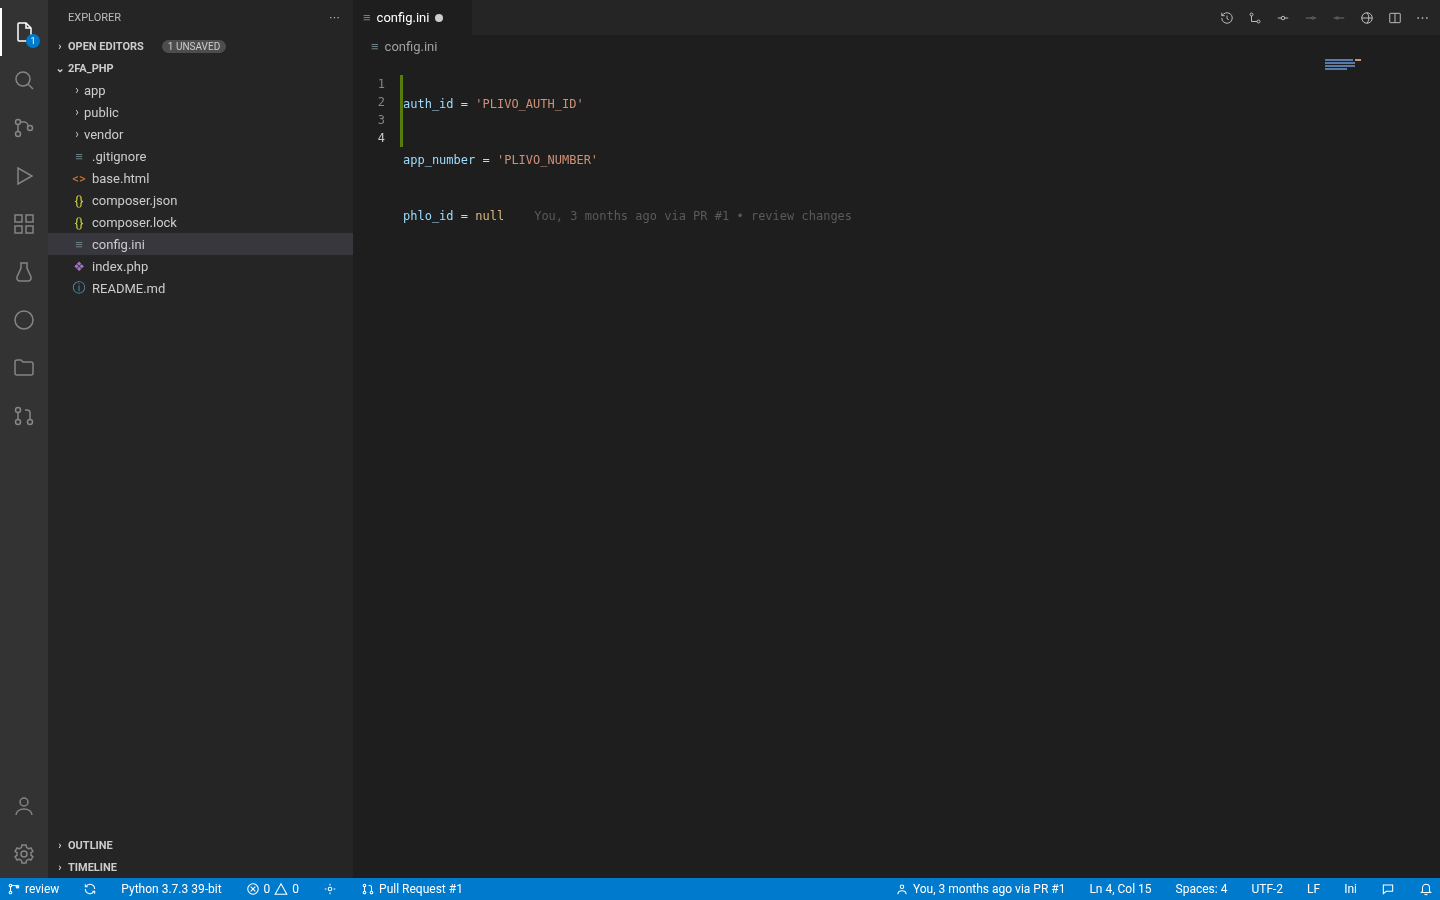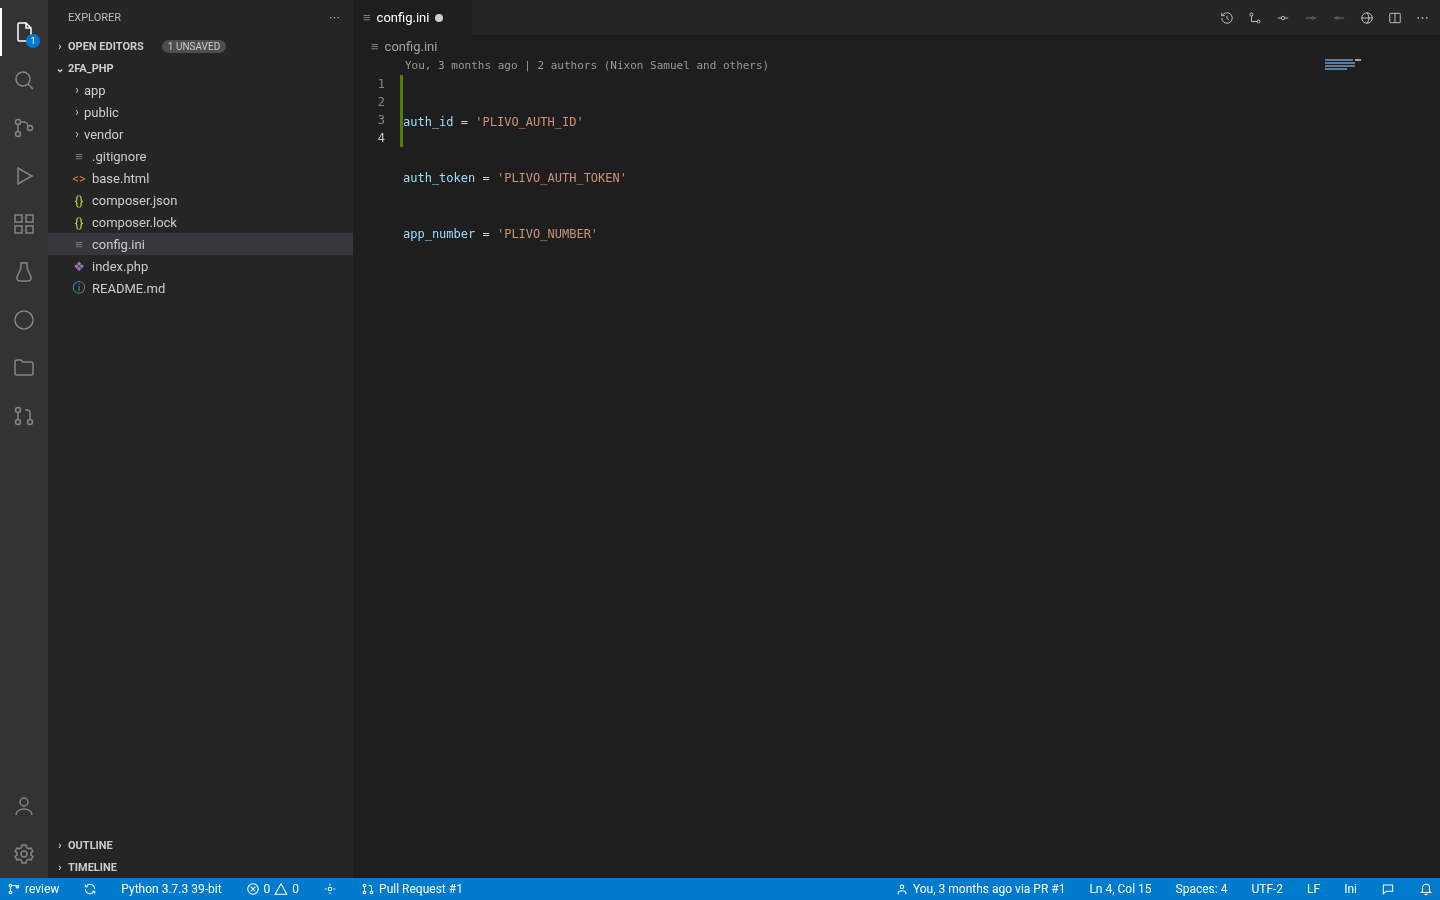--- a/index.html
+++ b/index.html
@@ -337,24 +337,23 @@
     </div>
     <div class="editor-body">
       <div class="gutter">
         <div class="ln">1</div>
         <div class="ln">2</div>
         <div class="ln">3</div>
         <div class="ln current">4</div>
       </div>
       <div class="gutter-bar" style="height:72px"></div>
       <div class="code-lines">
-        <div class="codelens">You, 3 months ago | 2 authors (Nixon Samuel and others)</div>
         <div class="code-line"><span class="tok-key">auth_id</span><span class="tok-op"> = </span><span class="tok-str">'PLIVO_AUTH_ID'</span></div>
-        <div class="code-line"><span class="tok-key">auth_token</span><span class="tok-op"> = </span><span class="tok-str">'PLIVO_AUTH_TOKEN'</span></div>
         <div class="code-line"><span class="tok-key">app_number</span><span class="tok-op"> = </span><span class="tok-str">'PLIVO_NUMBER'</span></div>
+        <div class="code-line current"><span class="tok-key">phlo_id</span><span class="tok-op"> = </span><span class="tok-null">null</span><span class="inline-blame">You, 3 months ago via PR #1 • review changes</span></div>
       </div>
       <div class="minimap">
         <div class="mm-line" style="top:2px;left:4px;width:28px;background:#5a7aa8"></div>
         <div class="mm-line" style="top:2px;left:34px;width:6px;background:#ce9178"></div>
         <div class="mm-line" style="top:5px;left:4px;width:30px;background:#5a7aa8"></div>
         <div class="mm-line" style="top:8px;left:4px;width:30px;background:#5a7aa8"></div>
         <div class="mm-line" style="top:11px;left:4px;width:22px;background:#5a7aa8"></div>
       </div>
     </div>
   </div>

